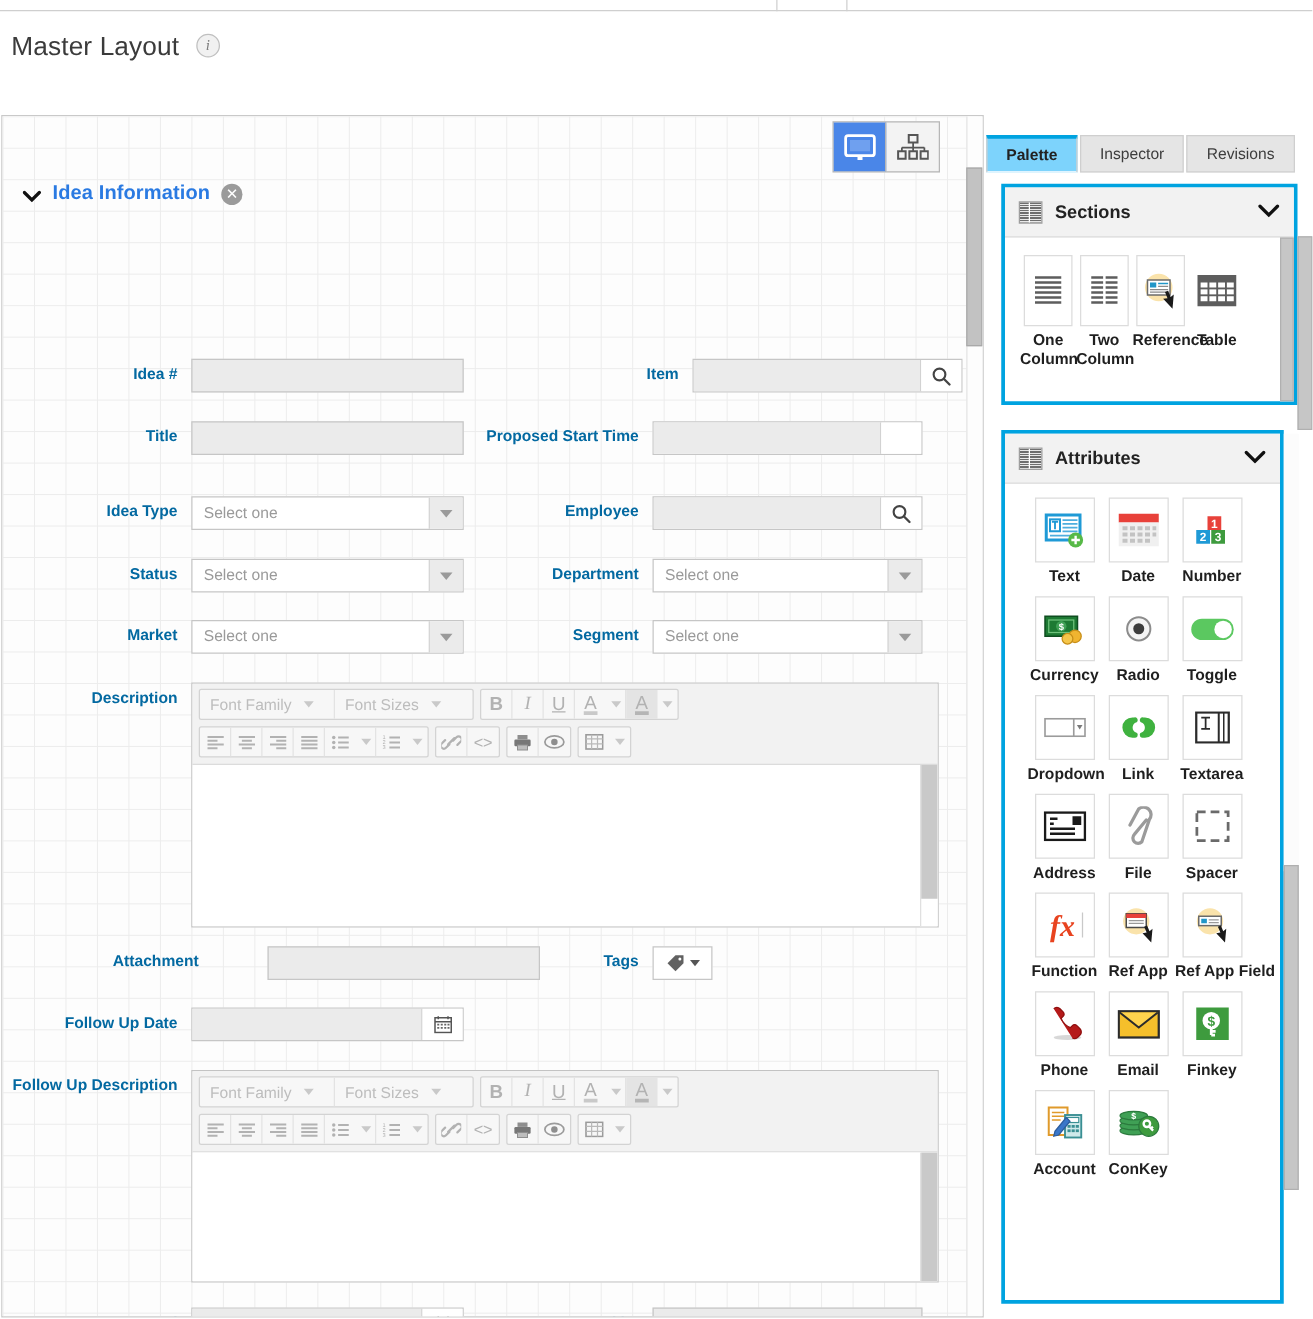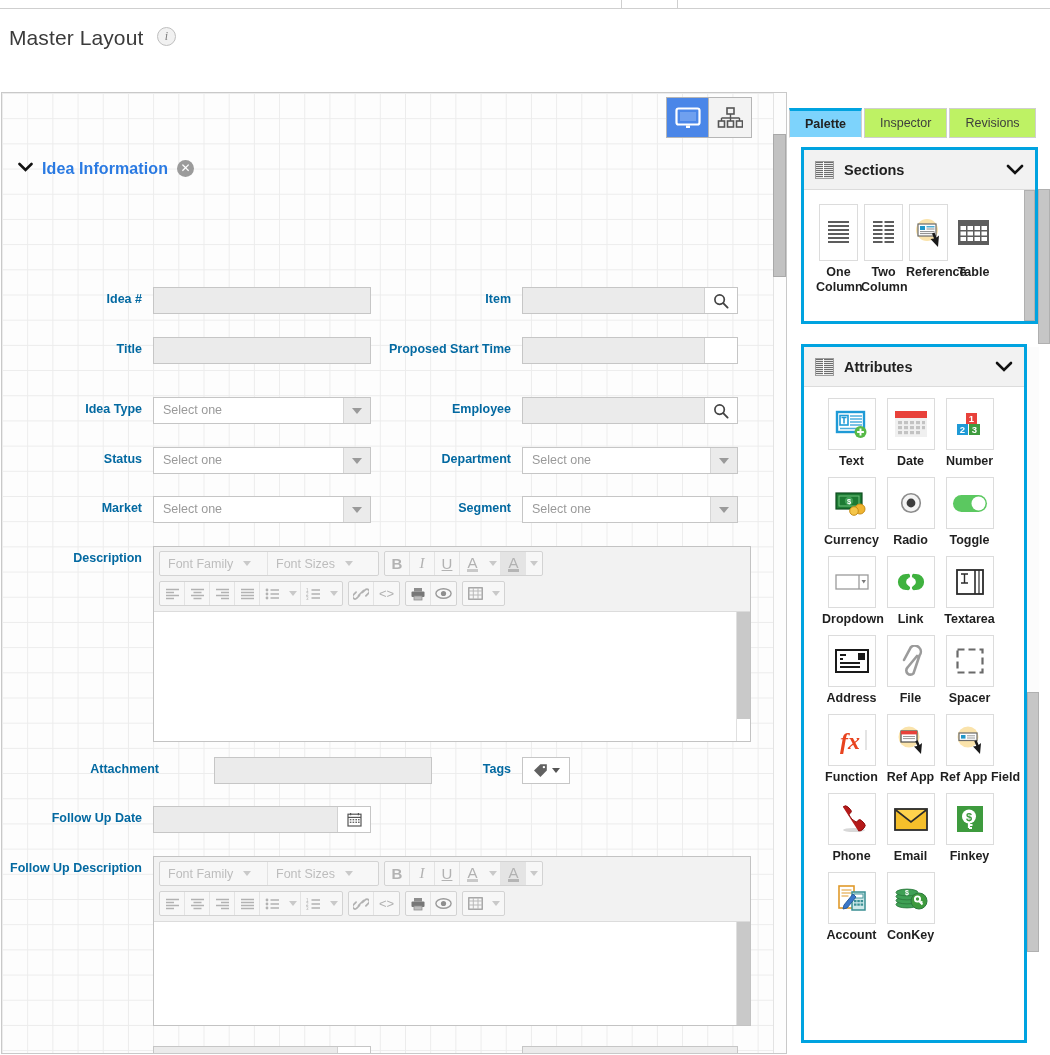--- a/index.html
+++ b/index.html
@@ -46,21 +46,21 @@
   .vt-btn:last-child { border-right:none; }
   .vt-btn.on { background:#4a86e8; }
 
   
   .cv-scroll-track { position:absolute; right:0px; top:0px; width:13px; height:960px;
     background:#fdfdfd; border-left:1px solid #e3e3e3; z-index:4; }
   .cv-scroll-thumb { position:absolute; right:0px; top:41px; width:13px; height:143px;
     background:#c2c2c2; border:1px solid #a9a9a9; z-index:5; }
 
   
-  .sec-head { position:absolute; left:16px; top:67px; display:flex; align-items:flex-start; z-index:3;}
+  .sec-head { position:absolute; left:16px; top:53px; display:flex; align-items:flex-end; z-index:3;}
   .sec-caret { font-size:14px; color:#222; margin-right:9px; line-height:1; }
   .sec-title { font-size:16px; font-weight:bold; color:#2a7ae2; letter-spacing:.1px; }
   .sec-close { width:17px; height:17px; border-radius:50%; background:#9b9b9b; color:#fff;
     font-size:12px; line-height:17px; text-align:center; margin-left:9px; font-weight:bold;
     font-family:"DejaVu Sans", sans-serif; }
 
   
   .form { position:absolute; left:0; top:0; width:772px; z-index:3; }
   .row { position:absolute; display:flex; align-items:flex-start; }
   .lbl { font-size:12.5px; font-weight:bold; color:#0369a1; text-align:right;
@@ -98,21 +98,21 @@
     border-top:5px solid #c9c9c9; }
   .rte-body { background:#fff; position:relative; }
   .rte-sb { position:absolute; right:0; top:0; width:14px; height:100%; background:#fff;
     border-left:1px solid #e0e0e0; }
   .rte-sb i { position:absolute; left:0; top:0; width:13px; background:#c9c9c9; display:block; }
 
   
   .right { position:absolute; left:789px; top:92px; width:261px; height:963px; background:#fff; }
   .tabs { position:absolute; left:0; top:16px; display:flex; }
   .tab { height:30px; padding:0 15px; display:flex; align-items:center; justify-content:center;
-    font-size:12.5px; color:#3d3d3d; background:#bef264; border:1px solid #cfcfcf;
+    font-size:12.5px; color:#3d3d3d; background:#e5e5e5; border:1px solid #cfcfcf;
     border-bottom:1px solid #cfcfcf; margin-right:2px; }
   .tab.active { background:#7dd3fc; border-top:3px solid #00a3e0; border-bottom:1px solid #fff;
     font-weight:bold; color:#222; }
 
   .pal-box { position:absolute; border:3px solid #00a3e0; background:#fff; }
   .pal-head { height:40px; background:#f2f2f2; border-bottom:1px solid #dcdcdc;
     display:flex; align-items:center; padding:0 11px; }
   .pal-ico { width:19px; height:18px; border:1px solid #9e9e9e; margin-right:10px;
     background:
       repeating-linear-gradient(to bottom, #6e6e6e 0 1px, #e8e8e8 1px 2px);
@@ -187,21 +187,21 @@
 
     <div class="form">
 
       <div class="row" style="left:0; top:194px; width:370px;">
         <div class="lbl" style="width:140px;">Idea #</div>
         <div class="ctl">
             <div class="inp" style="width:218px;"></div>
           </div>
       </div>
 
-      <div class="row" style="left:368px; top:194px;">
+      <div class="row" style="left:368px; top:194px;padding-left:32px;">
         <div class="lbl" style="width:141px;">Item</div>
         <div class="ctl">
           <div class="srch" style="width:216px;">
             <div class="fld" style="width:182px;"></div>
             <div class="btn">
               <svg width="16" height="16" viewBox="0 0 16 16">
                   <circle cx="6.6" cy="6.6" r="4.7" fill="none" stroke="#444" stroke-width="1.7"></circle>
                   <path d="M10.2 10.2 L14.6 14.6" stroke="#444" stroke-width="1.9" stroke-linecap="round"></path>
                 </svg>
             </div>

